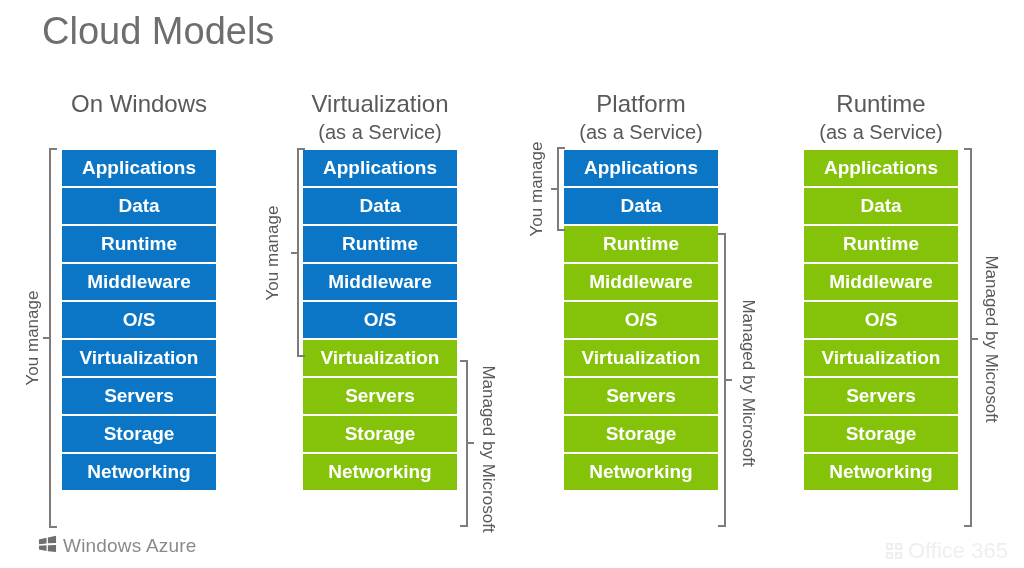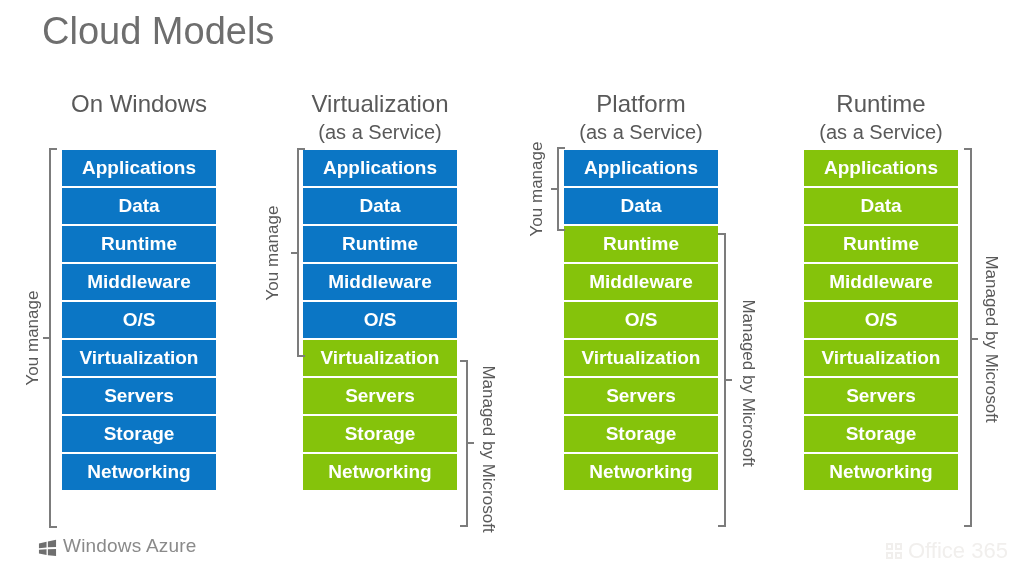--- a/index.html
+++ b/index.html
@@ -36,21 +36,21 @@
   .you{background:var(--blue);}
   .ms{background:var(--green);}
   .bracket{position:absolute;}
   .bracket path{stroke:var(--bracket);stroke-width:2;fill:none;}
   .vlabel{
     position:absolute;white-space:nowrap;font-size:17px;color:var(--heading);
   }
   .rot-ccw{transform:translate(-50%,-50%) rotate(-90deg);}
   .rot-cw{transform:translate(-50%,-50%) rotate(90deg);}
   .footer-brand{
-    position:absolute;left:38px;top:535px;display:flex;align-items:flex-end;gap:6px;
+    position:absolute;left:38px;top:535px;display:flex;align-items:flex-start;gap:6px;
   }
   .footer-brand svg{display:block;}
   .brand-text{font-size:19px;color:#8A8A8A;letter-spacing:0.2px;}
   .watermark{
     position:absolute;left:886px;top:538px;display:flex;align-items:center;gap:6px;
     color:#F1EFED;
   }
   .wm-icon{display:grid;grid-template-columns:7px 7px;grid-template-rows:7px 7px;gap:2px;}
   .wm-icon span{border:2px solid #F1EFED;}
   .wm-text{font-size:22px;color:#F1EFED;}

